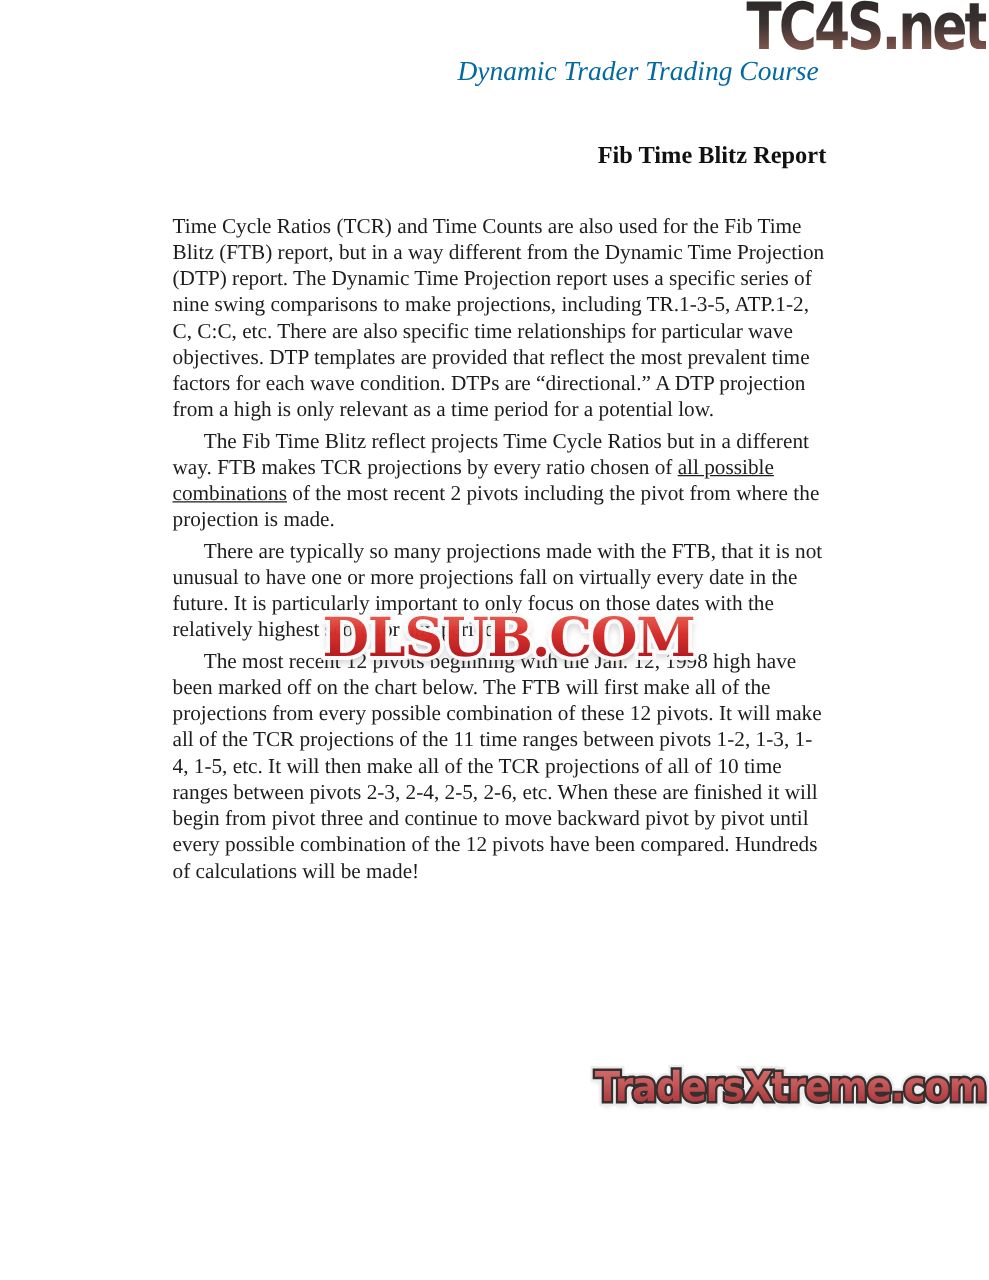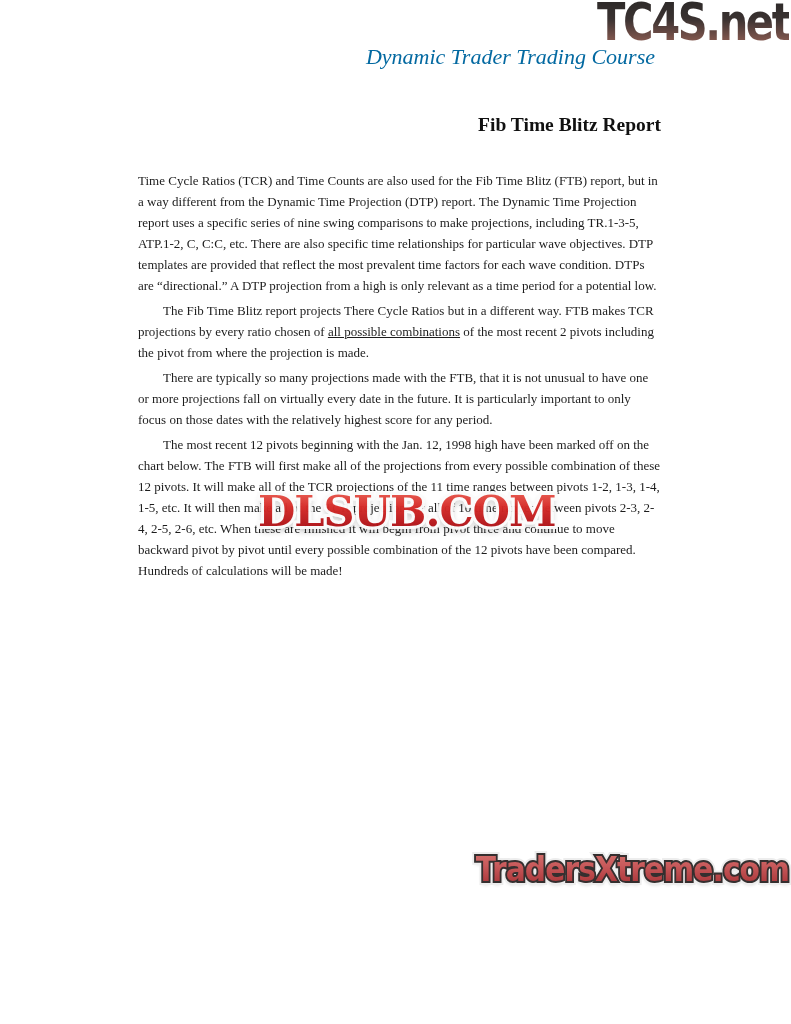--- a/index.html
+++ b/index.html
@@ -52,21 +52,21 @@
   }
   .doc-title {
     font-size: 19.5px;
     font-weight: bold;
     line-height: 26px;
     margin-bottom: 32px;
     color: #111111;
     text-align: right;
   }
   .content p {
-    font-size: 13px;
+    font-size: 17px;
     line-height: 21px;
     margin-bottom: 4px;
     color: #1c1c1c;
   }
   .content p.indent { text-indent: 25px; }
   .underline { text-decoration: underline; }
 
   
   .dlsub {
     position: absolute;
@@ -147,21 +147,21 @@
 
   <div class="tc4s-logo">TC4S.net</div>
 
   <div class="course-subtitle">Dynamic Trader Trading Course</div>
 
   <div class="content">
     <h1 class="doc-title">Fib Time Blitz Report</h1>
 
     <p>Time Cycle Ratios (TCR) and Time Counts are also used for the Fib Time Blitz (FTB) report, but in a way different from the Dynamic Time Projection (DTP) report. The Dynamic Time Projection report uses a specific series of nine swing comparisons to make projections, including TR.1-3-5, ATP.1-2, C, C:C, etc. There are also specific time relationships for particular wave objectives. DTP templates are provided that reflect the most prevalent time factors for each wave condition. DTPs are “directional.” A DTP projection from a high is only relevant as a time period for a potential low.</p>
 
-    <p class="indent"><span>The Fib Time Blitz report projects There Cycle Ratios but in a different way. FTB makes TCR projections by every ratio chosen of </span><span class="underline">all possible combinations</span><span> of the most recent 2 pivots including the pivot from where the projection is made.</span></p>
+    <p class="indent"><span>The Fib Time Blitz reflect projects Time Cycle Ratios but in a different way. FTB makes TCR projections by every ratio chosen of </span><span class="underline">all possible combinations</span><span> of the most recent 2 pivots including the pivot from where the projection is made.</span></p>
 
     <p class="indent">There are typically so many projections made with the FTB, that it is not unusual to have one or more projections fall on virtually every date in the future. It is particularly important to only focus on those dates with the relatively highest score for any period.</p>
 
     <p class="indent">The most recent 12 pivots beginning with the Jan. 12, 1998 high have been marked off on the chart below. The FTB will first make all of the projections from every possible combination of these 12 pivots. It will make all of the TCR projections of the 11 time ranges between pivots 1-2, 1-3, 1-4, 1-5, etc. It will then make all of the TCR projections of all of 10 time ranges between pivots 2-3, 2-4, 2-5, 2-6, etc. When these are finished it will begin from pivot three and continue to move backward pivot by pivot until every possible combination of the 12 pivots have been compared. Hundreds of calculations will be made!</p>
   </div>
 
   <div class="dlsub">
     <span class="layer-back">DLSUB.COM</span>
     <span class="layer-front">DLSUB.COM</span>
   </div>

